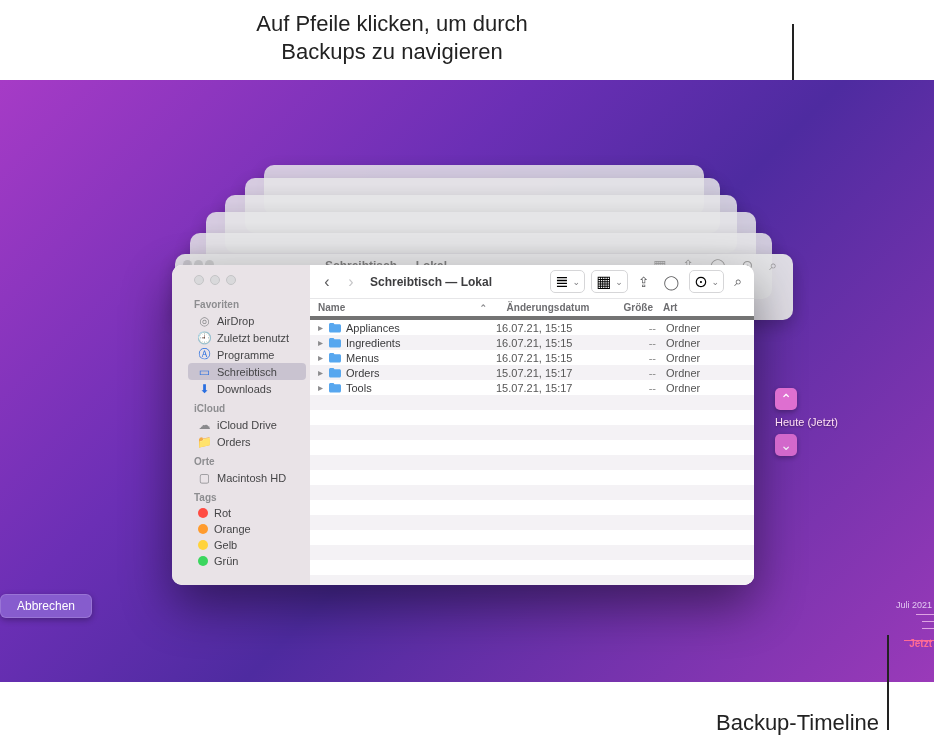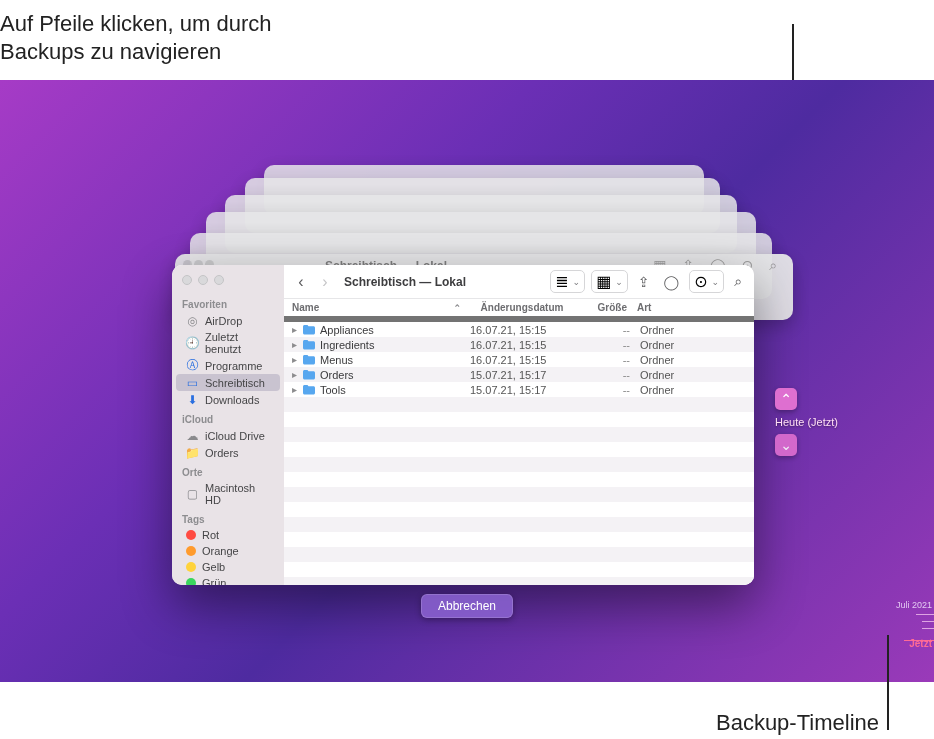--- a/index.html
+++ b/index.html
@@ -5,21 +5,21 @@
   * { box-sizing: border-box; margin: 0; padding: 0; }
   body {
     font-family: -apple-system, "Helvetica Neue", Arial, sans-serif;
     width: 934px; height: 739px;
     background: #fff;
     position: relative;
     overflow: hidden;
   }
   .callout-top {
     position: absolute; top: 10px; left: 0; right: 150px;
-    text-align: left; font-size: 22px; color: #222; line-height: 1.25;
+    text-align: center; font-size: 22px; color: #222; line-height: 1.25;
   }
   .callout-top .leader {
     position: absolute; right: -10px; top: 14px; width: 2px; height: 380px; background: #222;
   }
   .callout-bottom {
     position: absolute; bottom: 3px; left: 0; right: 55px;
     text-align: right; font-size: 22px; color: #222;
   }
   .callout-bottom .leader {
     position: absolute; right: -10px; bottom: 6px; width: 2px; height: 95px; background: #222;
@@ -48,21 +48,21 @@
   .ghost .gicons{ position:absolute; right:10px; top:3px; color:#9a9a9a; font-size:14px; letter-spacing:6px;}
 
   
   .finder {
     position: absolute; top: 185px; left: 172px; width: 582px; height: 320px;
     background: #fff; border-radius: 10px;
     box-shadow: 0 20px 50px rgba(0,0,0,.45);
     display: flex; overflow: hidden;
   }
   .sidebar {
-    width: 112px; background: #e9e3e7; padding: 6px 0 0 0;
+    width: 138px; background: #e9e3e7; padding: 6px 0 0 12px;
     font-size: 11px; color: #636365;
     overflow: hidden;
   }
   .traffic { display:flex; gap:6px; padding: 4px 0 8px 10px;}
   .tdot { width:10px;height:10px;border-radius:50%; background:#d9d9db; border:1px solid #c4c4c6;}
   .sb-heading { font-size: 10px; color:#8d8d90; font-weight:600; padding: 6px 0 2px 10px;}
   .sb-item { display:flex; align-items:center; gap:6px; padding: 2px 6px 2px 10px; color:#454547; border-radius:4px; margin:0 4px; cursor:pointer;}
   .sb-item.selected { background:#c9c3d0; }
   .sb-ico { width:13px; height:13px; display:flex; align-items:center; justify-content:center; font-size:12px; color:#2a6fe0;}
   .sb-ico.gray { color:#8a8a8d; }
@@ -74,21 +74,21 @@
     height: 34px; display:flex; align-items:center; padding: 0 8px; gap:6px;
     border-bottom: 1px solid #e6e6e8;
   }
   .nav-ar { width:18px; text-align:center; color:#5c5c5e; font-size:16px; cursor:pointer;}
   .nav-ar.dis { color:#c6c6c8; }
   .win-title { font-size:12px; font-weight:700; color:#3d3d3f; margin-left:4px; flex:0 0 auto;}
   .tb-spacer { flex:1;}
   .tb-btn { color:#5c5c5e; font-size:14px; padding:2px 4px; cursor:pointer; position:relative;}
   .tb-group { display:flex; align-items:center; gap:2px; border:1px solid #d6d6d8; border-radius:5px; padding:1px 4px;}
   .columns {
-    display:flex; font-size:10px; font-weight:600; color:#6d6d70; border-bottom:6px solid #737373;
+    display:flex; font-size:10px; font-weight:600; color:#6d6d70; border-bottom:4px solid #737373;
     padding: 3px 8px; align-items:center;
   }
   .col-name { flex: 0 0 175px; display:flex; align-items:center; justify-content:space-between; padding-right:6px;}
   .col-date { flex: 0 0 110px; text-align: center;}
   .col-size { flex: 0 0 60px; text-align:right; padding-right:10px;}
   .col-kind { flex: 1;}
   .rows { flex:1; overflow:auto;}
   .row {
     display:flex; align-items:center; font-size:11px; color:#3a3a3c;
     padding: 1px 8px; height:15px;
@@ -115,21 +115,21 @@
   .tm-arrow {
     width:22px; height:22px; border-radius:5px;
     background:#de6fd0; color:#fff; display:flex; align-items:center; justify-content:center;
     box-shadow: 0 2px 5px rgba(0,0,0,.3); cursor:pointer; font-size:14px;
   }
   .tm-arrow.down { opacity:.9; }
   .tm-label { text-shadow:0 1px 2px rgba(0,0,0,.4);}
 
   
   .tm-buttons {
-    position:absolute; bottom: 64px; left:0; right:0; display:flex; justify-content:center; gap:12px;
+    position:absolute; bottom: 64px; left:0; right:0; display:flex; gap:12px;
   }
   .tm-btn {
     font-size:12px; color:#fff; padding:4px 16px; border-radius:6px;
     background: rgba(140,100,210,.85); border:1px solid rgba(255,255,255,.15);
     box-shadow: 0 2px 6px rgba(0,0,0,.3); cursor:pointer;
   }
   .tm-btn.disabled { color: rgba(255,255,255,.45); background: rgba(120,90,180,.55); cursor:default;}
 
   
   .timeline {

